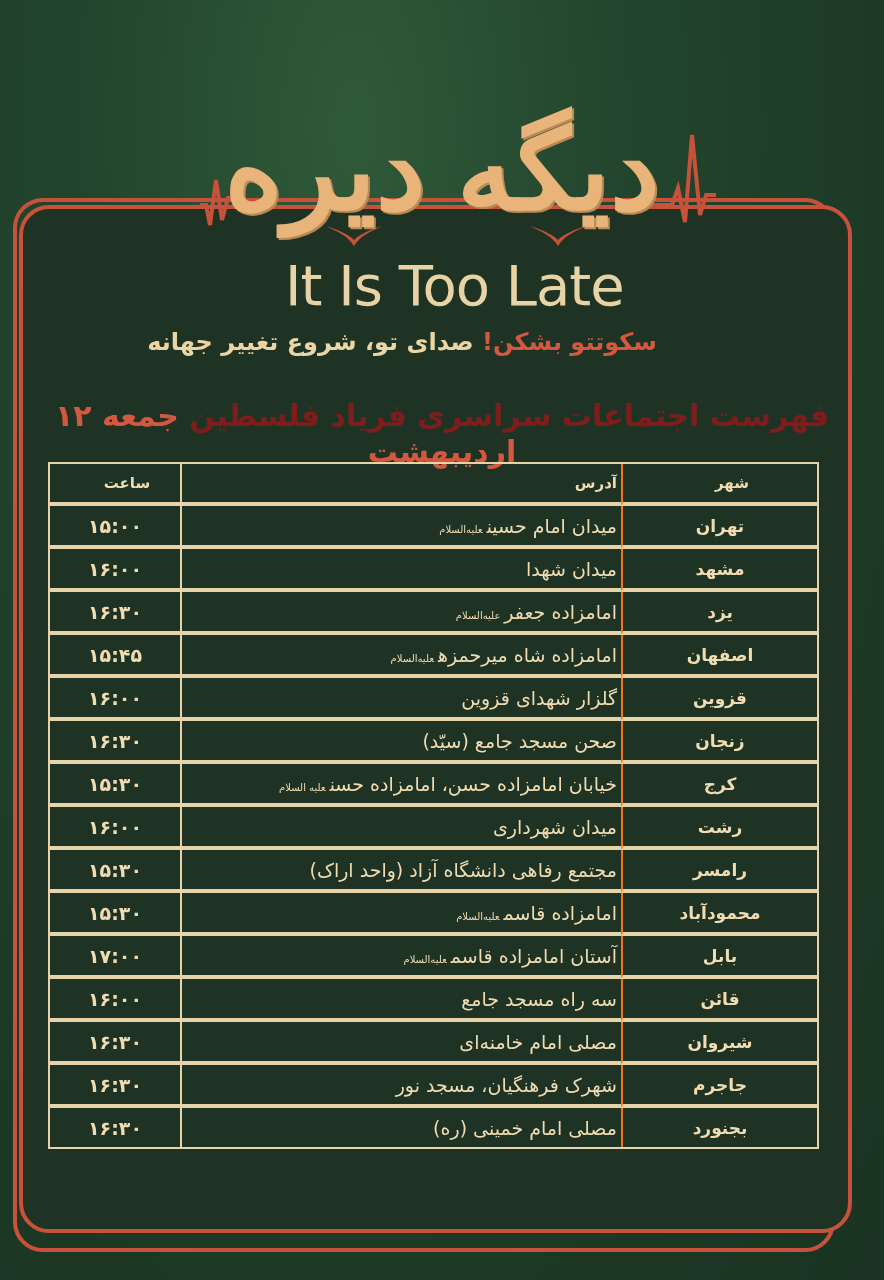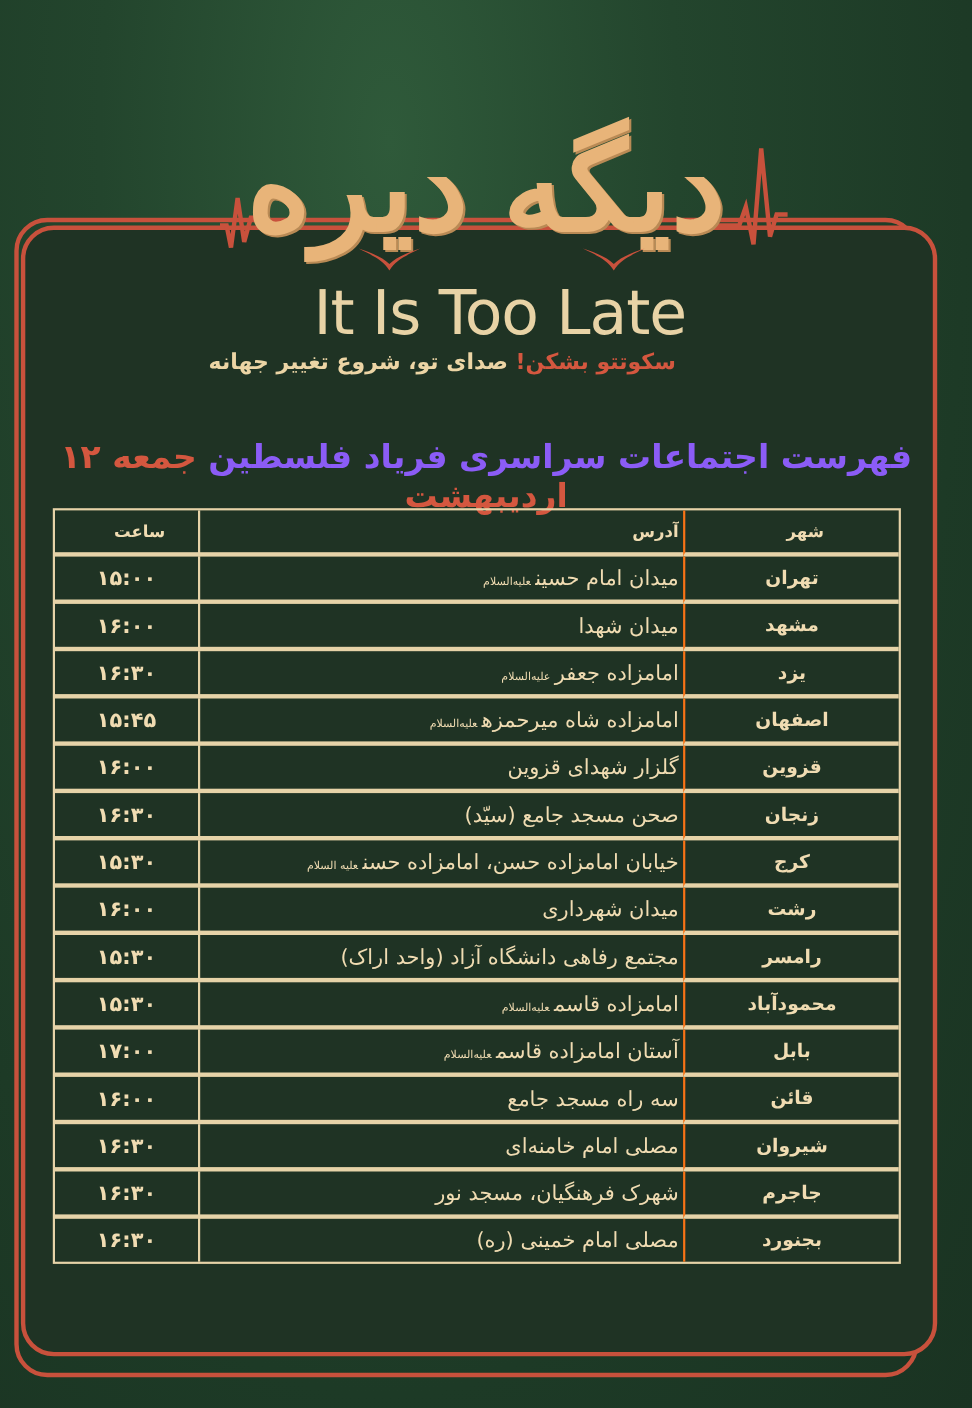--- a/index.html
+++ b/index.html
@@ -24,30 +24,30 @@
     color:#e8b479; line-height:1; letter-spacing:-4px;
     text-shadow: 2px 2px 0 #b98a55;
   }
   .title-en {
     position:absolute; left:285px; top:248px; width:400px; text-align:left;
     font-family:"DejaVu Sans", sans-serif; font-size:56px; color:#e8d3a6;
     letter-spacing:-1px; line-height:1;margin-top:10px;
   }
   .leaf { position:absolute; }
   .slogan {
-    position:absolute; left:0; top:316px; width:804px; text-align:center; direction:rtl;
-    font-family:"DejaVu Sans", sans-serif; font-weight:bold; font-size:20px; line-height:1.2;
+    position:absolute; left:0; top:328px; width:804px; text-align:center; direction:rtl;
+    font-family:"DejaVu Sans", sans-serif; font-weight:bold; font-size:24px; line-height:1.2;
   }
   .slogan .red { color:#d4573f; }
   .slogan .cream { color:#ecd5a5; }
   .heading {
     position:absolute; left:0; top:398px; width:884px; text-align:center; direction:rtl;
     font-family:"DejaVu Sans", sans-serif; font-weight:bold; font-size:30px; line-height:1.2;
   }
-  .heading .cream { color:#8b5cf6; }
+  .heading .cream { color:#7f1d1d; }
   .heading .red { color:#d4573f; }
   table.sched {
     position:absolute; left:48px; top:462px; width:771px;
     border-collapse:separate; border-spacing:0; direction:rtl;
     border:2px solid #e6d3a8;
   }
   table.sched td, table.sched th {
     border-bottom:4px solid #e6d3a8;
     height:39px; padding:0; color:#f0dcb2;
     font-family:"DejaVu Sans", sans-serif;

